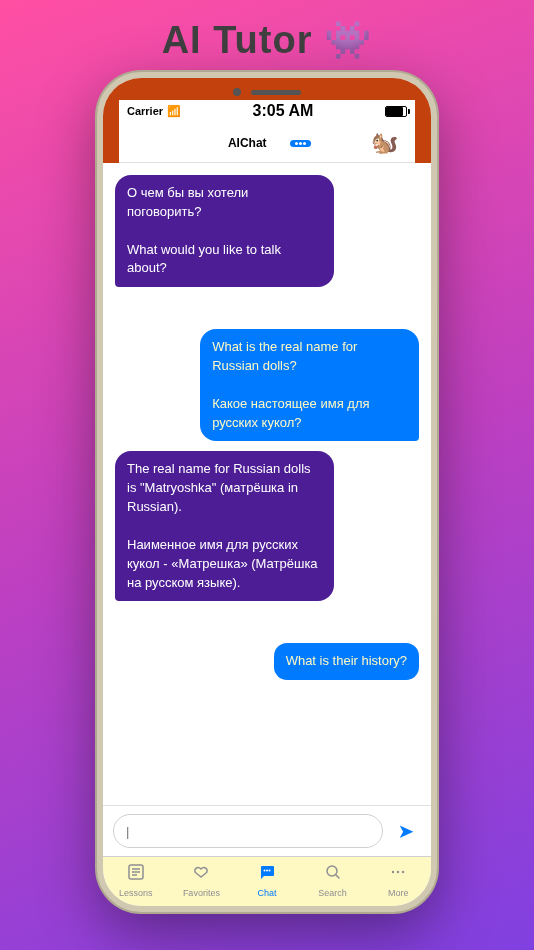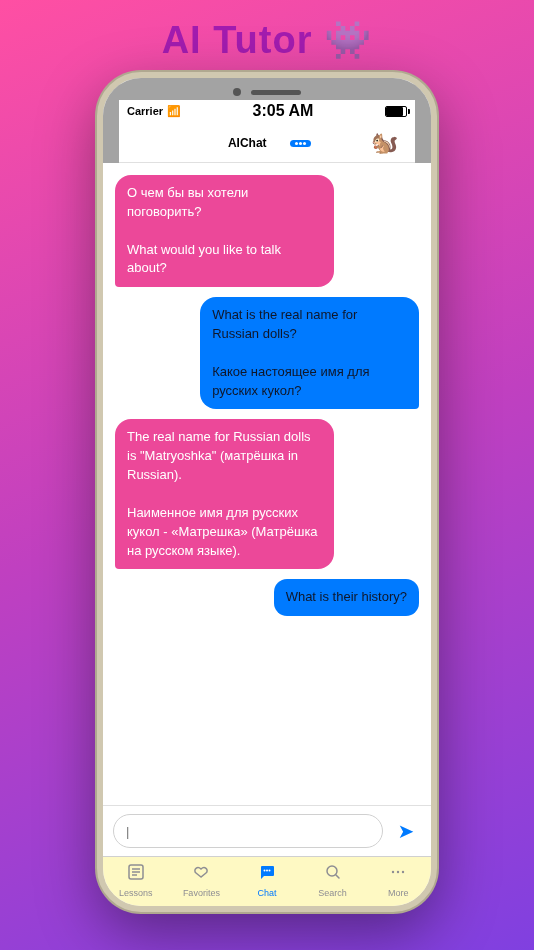--- a/index.html
+++ b/index.html
@@ -17,42 +17,42 @@
     
     .app-title-area {
       width: 100%;
       text-align: center;
       padding: 18px 0 10px 0;
       flex-shrink: 0;
     }
     .app-title {
       font-size: 38px;
       font-weight: 900;
-      color: #a21caf;
+      color: #404040;
       letter-spacing: 1px;
     }
 
     
     .phone-frame {
       width: 340px;
       height: 840px;
       background: #f0f0f0;
       border-radius: 44px;
       border: 6px solid #d0c8b0;
       box-shadow: 0 0 0 2px #b0a890, 0 20px 60px rgba(0,0,0,0.4);
       position: relative;
       overflow: hidden;
       flex-shrink: 0;
       display: flex;
       flex-direction: column;
     }
 
     
     .phone-top {
-      background: #a3a3a3;
+      background: #c2410c;
       padding: 10px 16px 0 16px;
       flex-shrink: 0;
     }
     .phone-sensors {
       display: flex;
       justify-content: center;
       align-items: center;
       gap: 10px;
       margin-bottom: 4px;
     }
@@ -170,28 +170,29 @@
     .message-row.right { justify-content: flex-end; }
 
     .bubble {
       max-width: 72%;
       padding: 9px 12px;
       border-radius: 16px;
       font-size: 13px;
       line-height: 1.45;
     }
     .bubble.left {
-      background: #ec4899;
+      background: #4c1d95;
       color: white;
       border-bottom-left-radius: 4px;
     }
     .bubble.right {
       background: #007AFF;
-      color: #0f172a;
+      color: #fef9c3;
       border-bottom-right-radius: 4px;
+      margin-top: 32px;
     }
 
     
     .input-area {
       background: white;
       border-top: 1px solid #e0e0e0;
       padding: 8px 10px;
       display: flex;
       align-items: center;
       gap: 8px;

